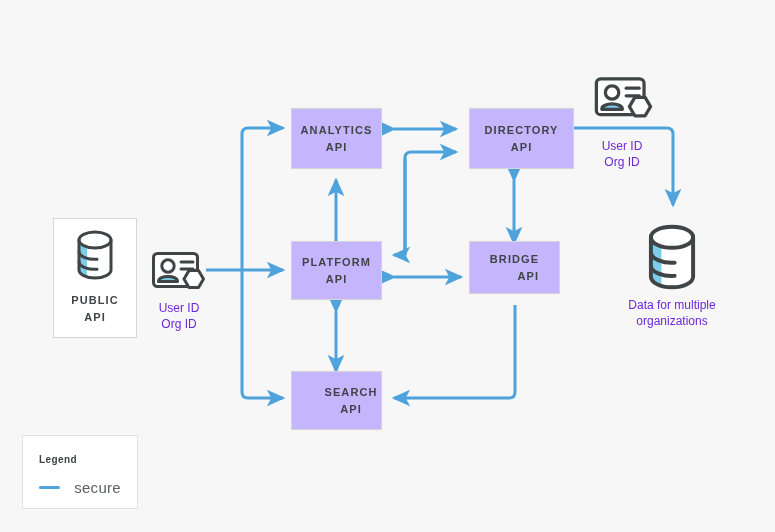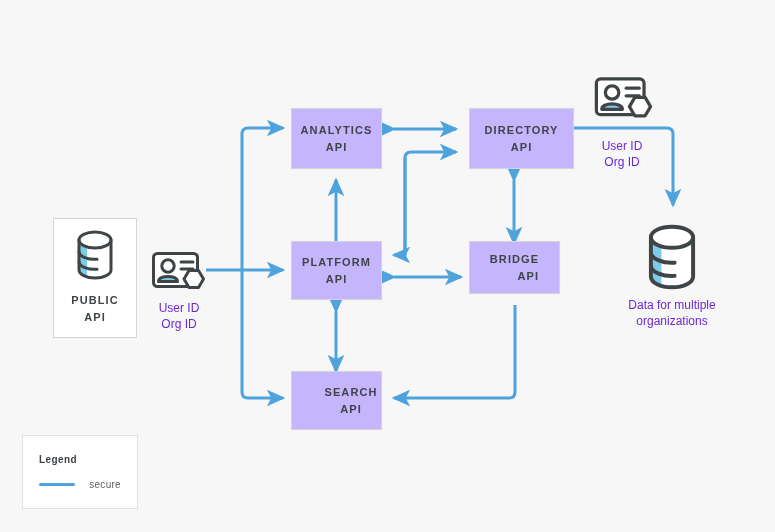--- a/index.html
+++ b/index.html
@@ -109,21 +109,21 @@
     align-items: center;
   }
   .legend-swatch {
     width: 46px;
     height: 3px;
     background: #4ea3dd;
     border-radius: 2px;
     margin-right: 14px;
   }
   .legend-text {
-    font-size: 10px;
+    font-size: 15px;
     color: #5a5f63;
     letter-spacing: 0.3px;
   }
 </style>
 </head>
 <body>
 
 <div id="canvas">
 
   <svg class="svg-layer" viewBox="0 0 775 532" xmlns="http://www.w3.org/2000/svg">

